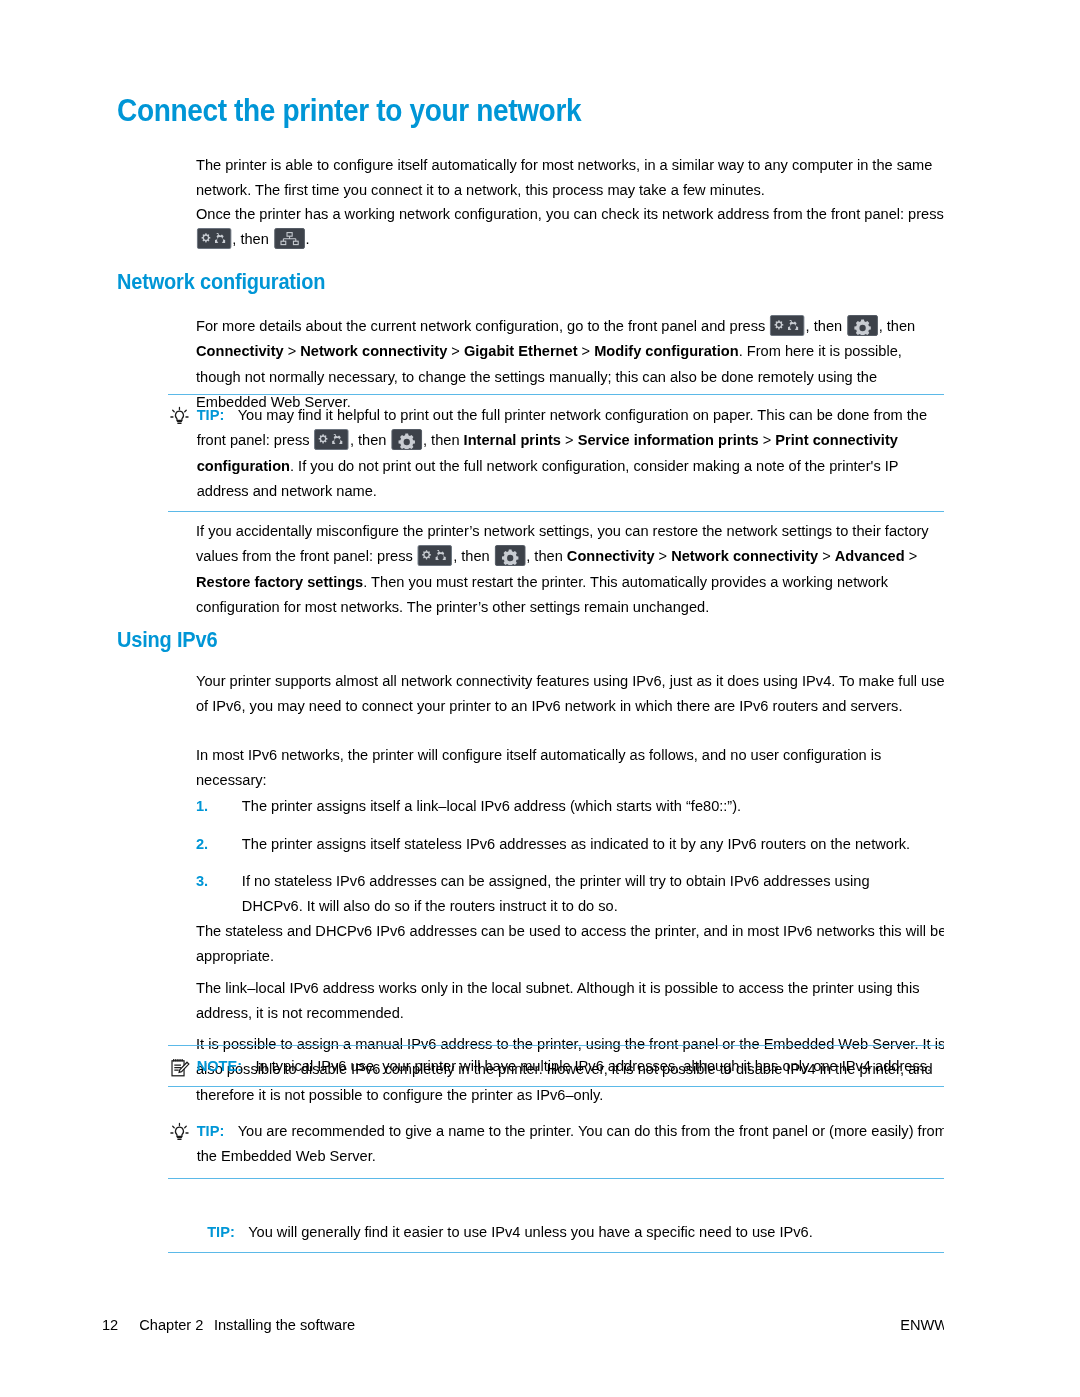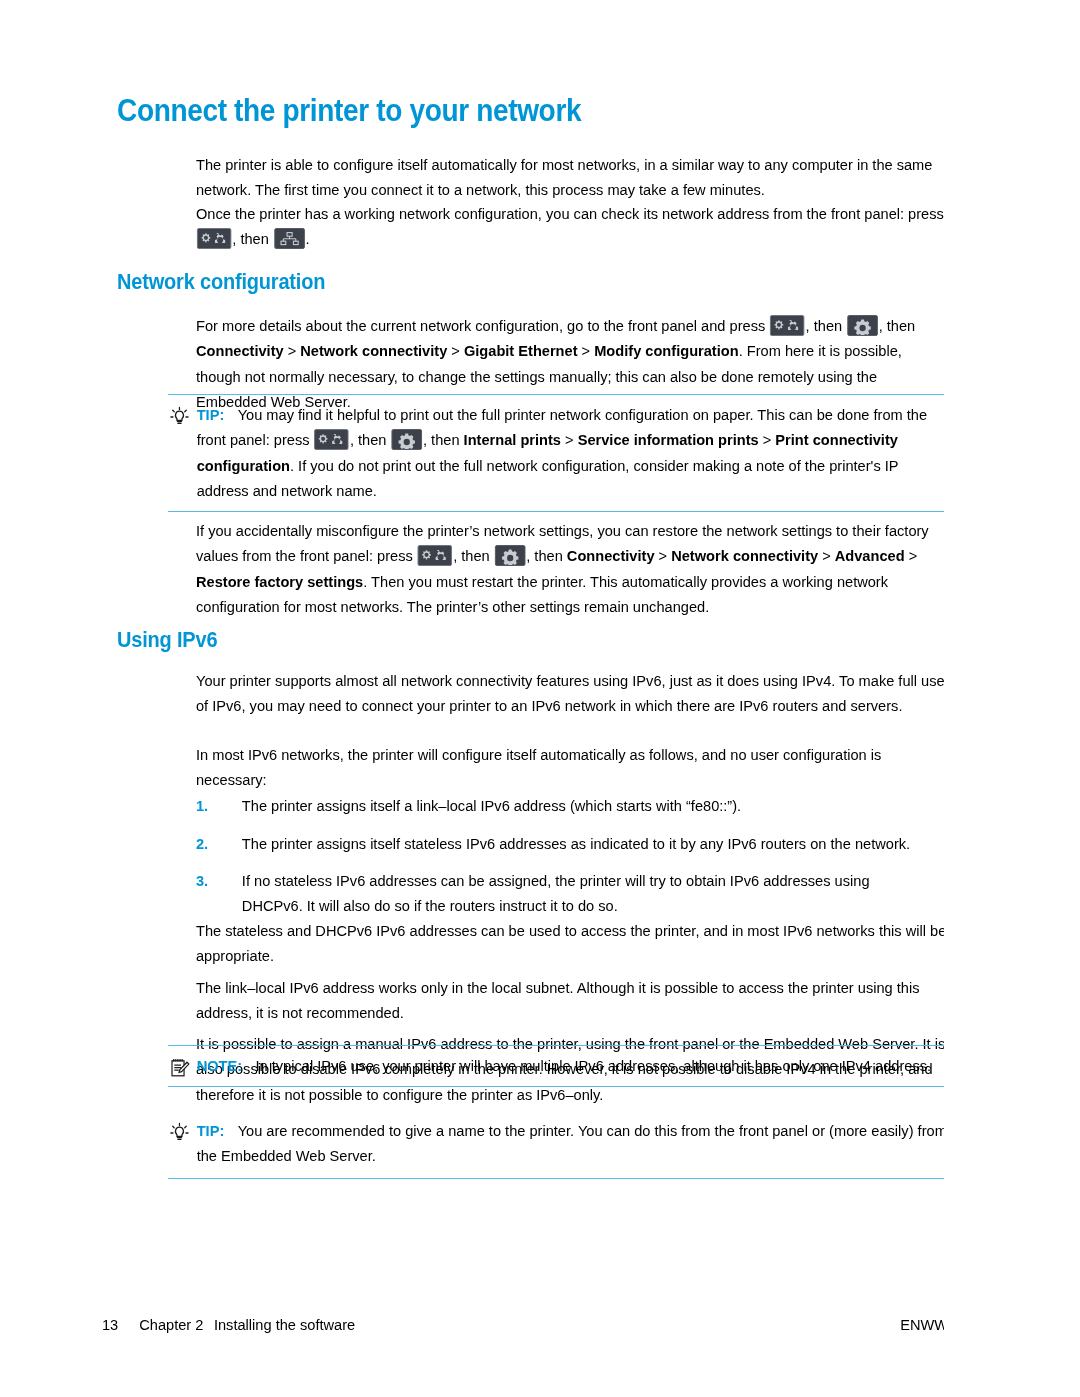--- a/index.html
+++ b/index.html
@@ -290,21 +290,26 @@
               <path d="M12 6.2 a4.2 4.2 0 0 1 2.6 7.5 l0 1.6 l-5.2 0 l0 -1.6 A4.2 4.2 0 0 1 12 6.2 Z"></path>
               <path d="M9.8 16.6 l4.4 0 M10.4 18.4 l3.2 0"></path>
               <path d="M12 2.4 l0 2.2 M4.9 5.2 l1.6 1.6 M19.1 5.2 l-1.6 1.6 M3.0 12 l2.2 0 M21.0 12 l-2.2 0"></path>
             </g>
           </svg>
       </span>
       <span class="callout-label">TIP:</span><span class="callout-gap"></span><span>You are recommended to give a name to the printer. You can do this from the front panel or (more easily) from the Embedded Web Server.</span>
     </div>
   </div>
 
+  <div class="callout notop" style="top:1213px; padding-top:6px; padding-bottom:8px;">
+    <div class="callout-body noicon">
+      <span class="callout-label">TIP:</span><span class="callout-gap"></span><span>You will generally find it easier to use IPv4 unless you have a specific need to use IPv6.</span>
+    </div>
+  </div>
 
   <div class="footer">
     <span class="footer-left">
-      <span class="pg">13</span><span class="ch">Chapter 2</span><span>Installing the software</span>
+      <span class="pg">12</span><span class="ch">Chapter 2</span><span>Installing the software</span>
     </span>
     <span class="footer-right">ENWW</span>
   </div>
 
 </div>
 
 </body></html>

